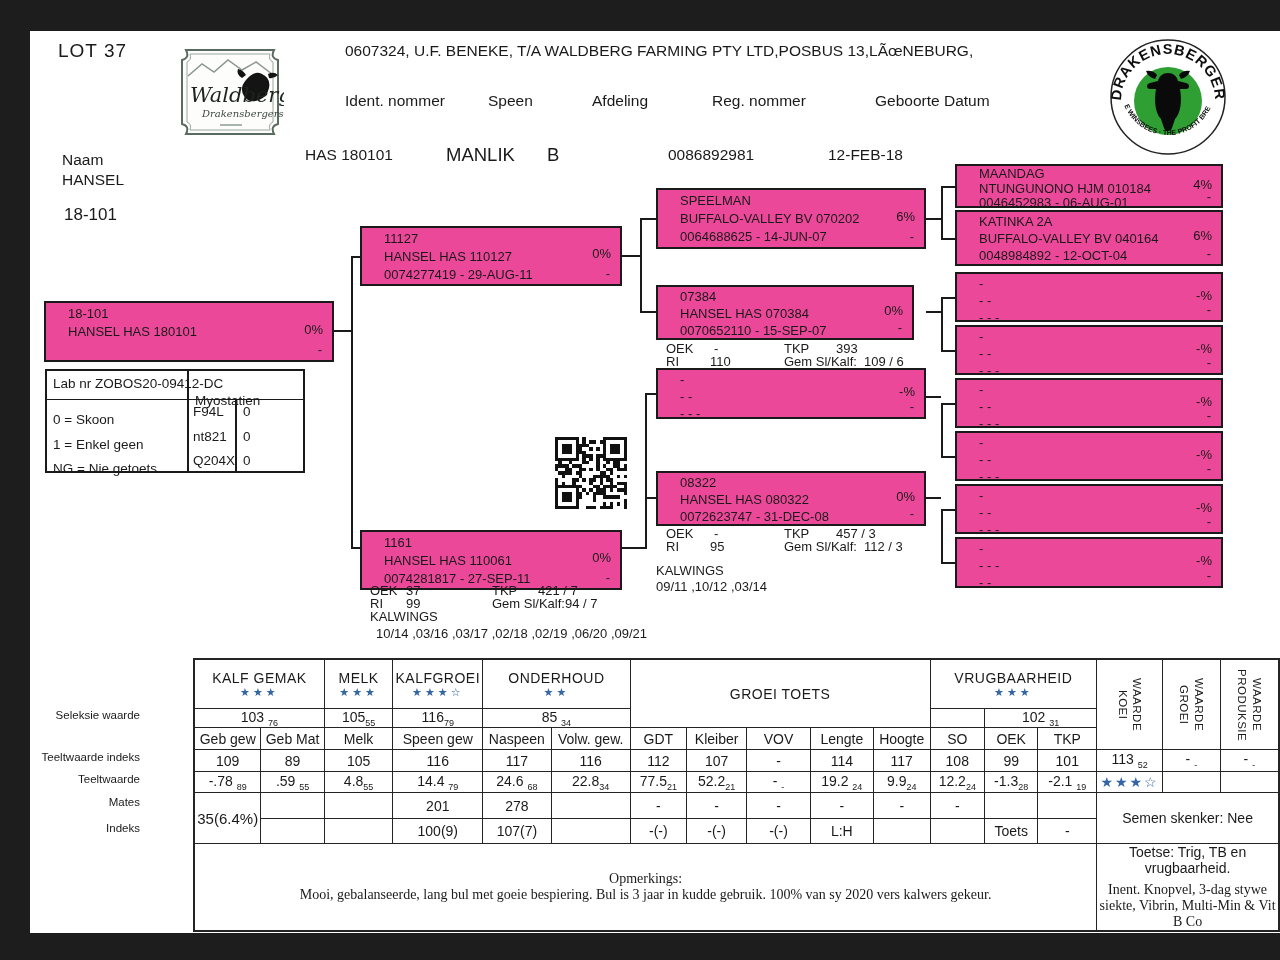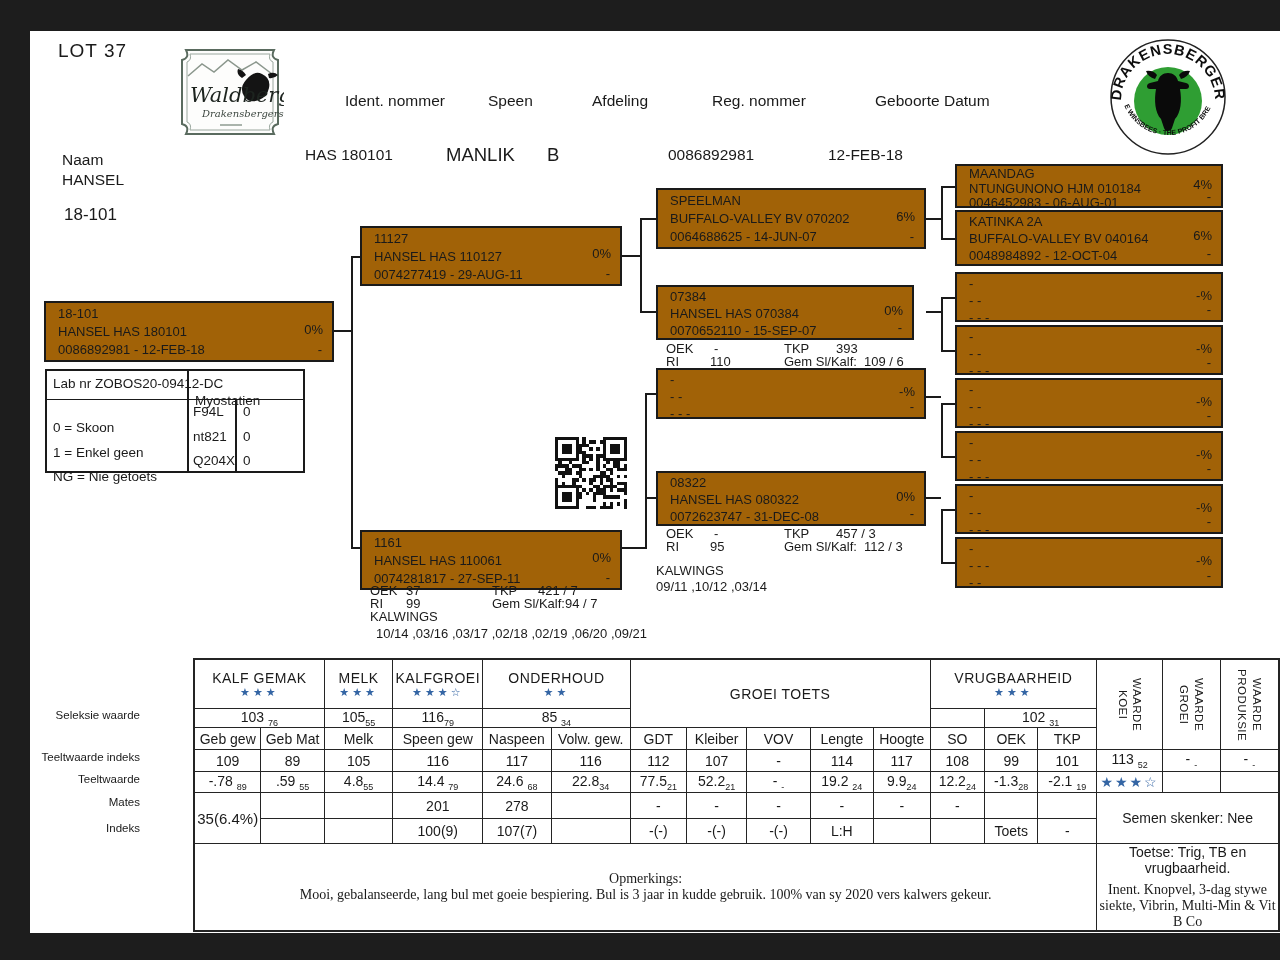--- a/index.html
+++ b/index.html
@@ -1,31 +1,31 @@
 <!DOCTYPE html>
 <html><head>
 <meta charset="utf-8">
 <style>
   html,body{margin:0;padding:0;background:#000;}
   .stage{position:relative;width:1280px;height:960px;background:#fff;overflow:hidden;
          font-family:"Liberation Sans",sans-serif;color:#1a1a1a;}
   .bar{position:absolute;background:#1d1d1d;}
   .t{position:absolute;white-space:nowrap;}
-  .pbox{position:absolute;border:2px solid #1a1a1a;background:#a16207;font-size:13px;line-height:1.3;padding:2px 12px;box-sizing:border-box;}
+  .pbox{position:absolute;border:2px solid #1a1a1a;background:#ec4899;font-size:13px;line-height:1.3;padding:2px 22px;box-sizing:border-box;}
   .pbox .bl{display:block;white-space:nowrap;}
   .pbox .pct{position:absolute;right:9px;top:47%;transform:translateY(-50%);}
   .pbox .dsh{position:absolute;right:10px;bottom:1px;}
   .pbox.tight{line-height:1.12;padding-top:1px;}
   .cn{position:absolute;background:#1a1a1a;}
   
   .lab{position:absolute;left:45px;top:369px;width:260px;height:104px;border:2px solid #1a1a1a;box-sizing:border-box;font-size:13.5px;}
   .lab .hdr{position:relative;height:28px;border-bottom:1.5px solid #1a1a1a;}
   .lab .hdr .vd{position:absolute;left:140px;top:0;bottom:0;width:1.5px;background:#1a1a1a;}
   .lab .row{position:relative;height:24.5px;}
-  .lab .row .c1{position:absolute;left:6px;top:20px;text-align:center;}
+  .lab .row .c1{position:absolute;left:6px;top:12px;text-align:center;}
   .lab .row .c2{position:absolute;left:146px;top:4px;}
   .lab .row .c3{position:absolute;left:196px;top:4px;}
   .lab .vl1{position:absolute;left:140px;top:28px;bottom:0;width:1.5px;background:#1a1a1a;}
   .lab .vl2{position:absolute;left:188px;top:28px;bottom:0;width:1.5px;background:#1a1a1a;}
   
   table.stats{position:absolute;left:145px;top:658px;border-collapse:collapse;table-layout:fixed;
               border:2px solid #242424;font-family:"Liberation Sans",sans-serif;margin-left:48px;}
   table.stats td{border:1.5px solid #242424;text-align:center;vertical-align:middle;padding:0 2px;overflow:hidden;font-size:14px;}
   td.grp{font-size:13.5px;letter-spacing:.5px;}
   .stars{display:block;color:#3465a4;font-size:11px;letter-spacing:3px;line-height:1.1;}
@@ -54,20 +54,21 @@
     <path d="M14 8 h80 q-2 6 3 8 v60 q-5 2 -3 8 h-80 q2 -6 -3 -8 v-60 q5 -2 3 -8 z" fill="none" stroke="#9aa79e" stroke-width="1"></path>
     <polyline points="12,30 26,18 38,26 52,14 66,24 80,16 96,28" fill="none" stroke="#8b978d" stroke-width="1.5"></polyline>
     <path d="M70 34 q8 -10 16 -6 q9 4 7 14 q-2 9 -10 12 q-10 4 -15 -4 q-5 -8 2 -16 z" fill="#141414"></path>
     <path d="M66 32 q-6 -4 -4 -9 q5 1 8 6 z M92 28 q6 -3 10 1 q-4 4 -9 3 z" fill="#141414"></path>
     <text x="14" y="56" font-family="DejaVu Serif, serif" font-style="italic" font-size="21" fill="#1d241f">Waldberg</text>
     <text x="26" y="71" font-family="DejaVu Serif, serif" font-style="italic" font-size="10" fill="#3c463f">Drakensbergers</text>
     <rect x="44" y="78" width="22" height="2" fill="#aab4ac"></rect>
   </svg>
 
   <div class="t" style="left:345px;top:38px;font-size:15.5px;line-height:25px;white-space:normal;width:660px;">
+    <span style="display:block;">0607324, U.F. BENEKE, T/A WALDBERG FARMING PTY LTD,POSBUS 13,LÃœNEBURG,</span>
   </div>
 
   <div class="t" style="left:345px;top:92px;font-size:15.5px;">Ident. nommer</div>
   <div class="t" style="left:488px;top:92px;font-size:15.5px;">Speen</div>
   <div class="t" style="left:592px;top:92px;font-size:15.5px;">Afdeling</div>
   <div class="t" style="left:712px;top:92px;font-size:15.5px;">Reg. nommer</div>
   <div class="t" style="left:875px;top:92px;font-size:15.5px;">Geboorte Datum</div>
 
   <div class="t" style="left:305px;top:146px;font-size:15.5px;">HAS 180101</div>
   <div class="t" style="left:446px;top:144px;font-size:18.5px;">MANLIK</div>
@@ -119,21 +120,20 @@
   <div class="cn" style="left:941px;top:403px;width:14px;height:2px;"></div>
   <div class="cn" style="left:941px;top:456px;width:14px;height:2px;"></div>
   <div class="cn" style="left:926px;top:497px;width:15px;height:2px;"></div>
   <div class="cn" style="left:941px;top:509px;width:2px;height:55px;"></div>
   <div class="cn" style="left:941px;top:509px;width:14px;height:2px;"></div>
   <div class="cn" style="left:941px;top:562px;width:14px;height:2px;"></div>
 
   <div class="pbox" style="left:44px;top:301px;width:290px;height:61px;line-height:1.4;">
     <span class="bl">18-101</span>
     <span class="bl">HANSEL HAS 180101</span>
-    <span class="bl">0086892981 -  12-FEB-18</span>
     <span class="pct">0%</span>
     <span class="dsh">-</span>
   </div>
 
   <div class="pbox" style="left:360px;top:226px;width:262px;height:60px;line-height:1.4;">
     <span class="bl">11127</span>
     <span class="bl">HANSEL HAS 110127</span>
     <span class="bl">0074277419 - 29-AUG-11</span>
     <span class="pct">0%</span>
     <span class="dsh">-</span>

